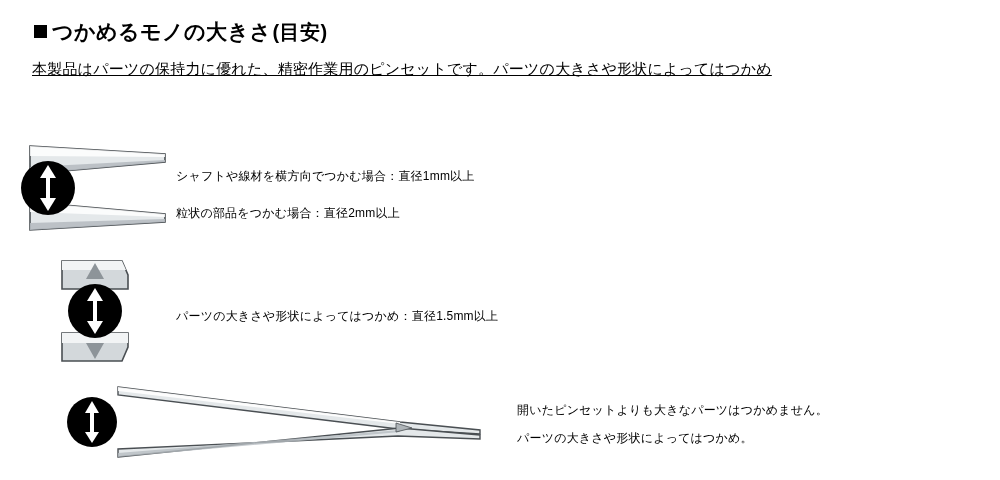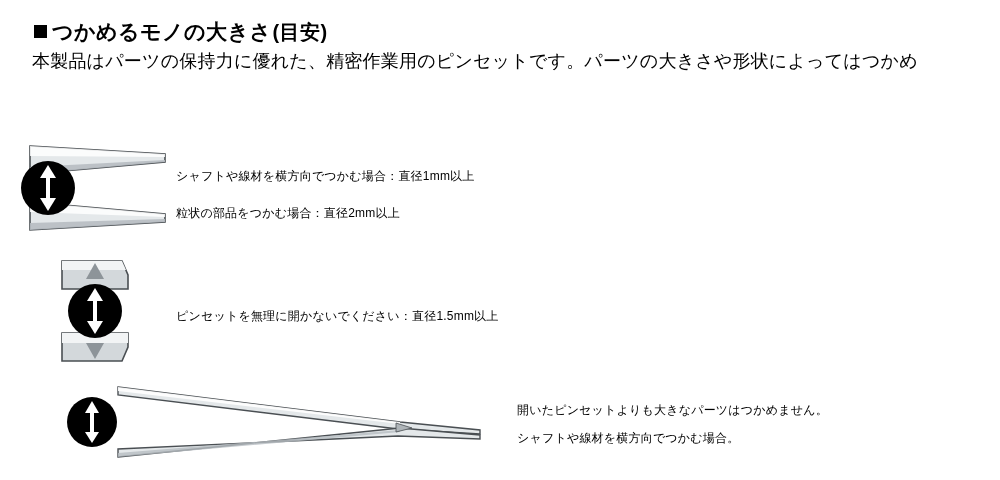--- a/index.html
+++ b/index.html
@@ -45,25 +45,26 @@
   .heading .sub {
     font-size: 20px;
     font-weight: bold;
     margin-left: 1px;
   }
 
   
   .intro {
     position: absolute;
     left: 32px;
-    top: 48px;
+    top: 56px;
     width: 930px;
-    font-size: 18px;
+    font-size: 15px;
     line-height: 26px;
     letter-spacing: 0.2px;
+    text-decoration: underline;
   }
   .intro div { white-space: nowrap; }
 
   
   .row {
     position: absolute;
     left: 0;
     width: 1000px;
   }
   .row-1 { top: 140px; height: 95px; }
@@ -139,21 +140,21 @@
         <polygon points="95,104 86,88 104,88" fill="#8d9499"></polygon>
 
         <circle cx="95" cy="56" r="27" fill="#000000"></circle>
         <g stroke="#ffffff" stroke-width="4" stroke-linecap="butt">
           <line x1="95" y1="40" x2="95" y2="72"></line>
         </g>
         <polygon points="95,33 87,46 103,46" fill="#ffffff"></polygon>
         <polygon points="95,79 87,66 103,66" fill="#ffffff"></polygon>
       </svg>
     </div>
-    <div class="caption cap-1" style="top:47px;">ピンセットを無理に開かないでください：直径1.5mm以上</div>
+    <div class="caption cap-1" style="top:47px;">パーツの大きさや形状によってはつかめ：直径1.5mm以上</div>
   </div>
 
   <div class="row row-3">
     <div class="figure" style="left:0;top:0;">
       <svg width="500" height="80" viewBox="0 0 500 80">
 
         <path d="M118 5 L400 40 L480 48 L480 52 L398 47 L118 13 Z" fill="#e4e8ea" stroke="#4a4f53" stroke-width="1.4"></path>
         <path d="M118 5 L400 40 L400 42 L118 9 Z" fill="#ffffff" opacity="0.9"></path>
 
         <path d="M118 75 L400 46 L480 53 L480 57 L398 54 L118 67 Z" fill="#e4e8ea" stroke="#4a4f53" stroke-width="1.4"></path>
@@ -163,16 +164,16 @@
 
         <circle cx="92" cy="40" r="25" fill="#000000"></circle>
         <g stroke="#ffffff" stroke-width="4" stroke-linecap="butt">
           <line x1="92" y1="26" x2="92" y2="55"></line>
         </g>
         <polygon points="92,19 85,31 99,31" fill="#ffffff"></polygon>
         <polygon points="92,61 85,50 99,50" fill="#ffffff"></polygon>
       </svg>
     </div>
     <div class="caption cap-3">開いたピンセットよりも大きなパーツはつかめません。</div>
-    <div class="caption cap-3" style="top:42px;">シャフトや線材を横方向でつかむ場合。</div>
+    <div class="caption cap-3" style="top:42px;">パーツの大きさや形状によってはつかめ。</div>
   </div>
 
 </div>
 
 </body></html>

